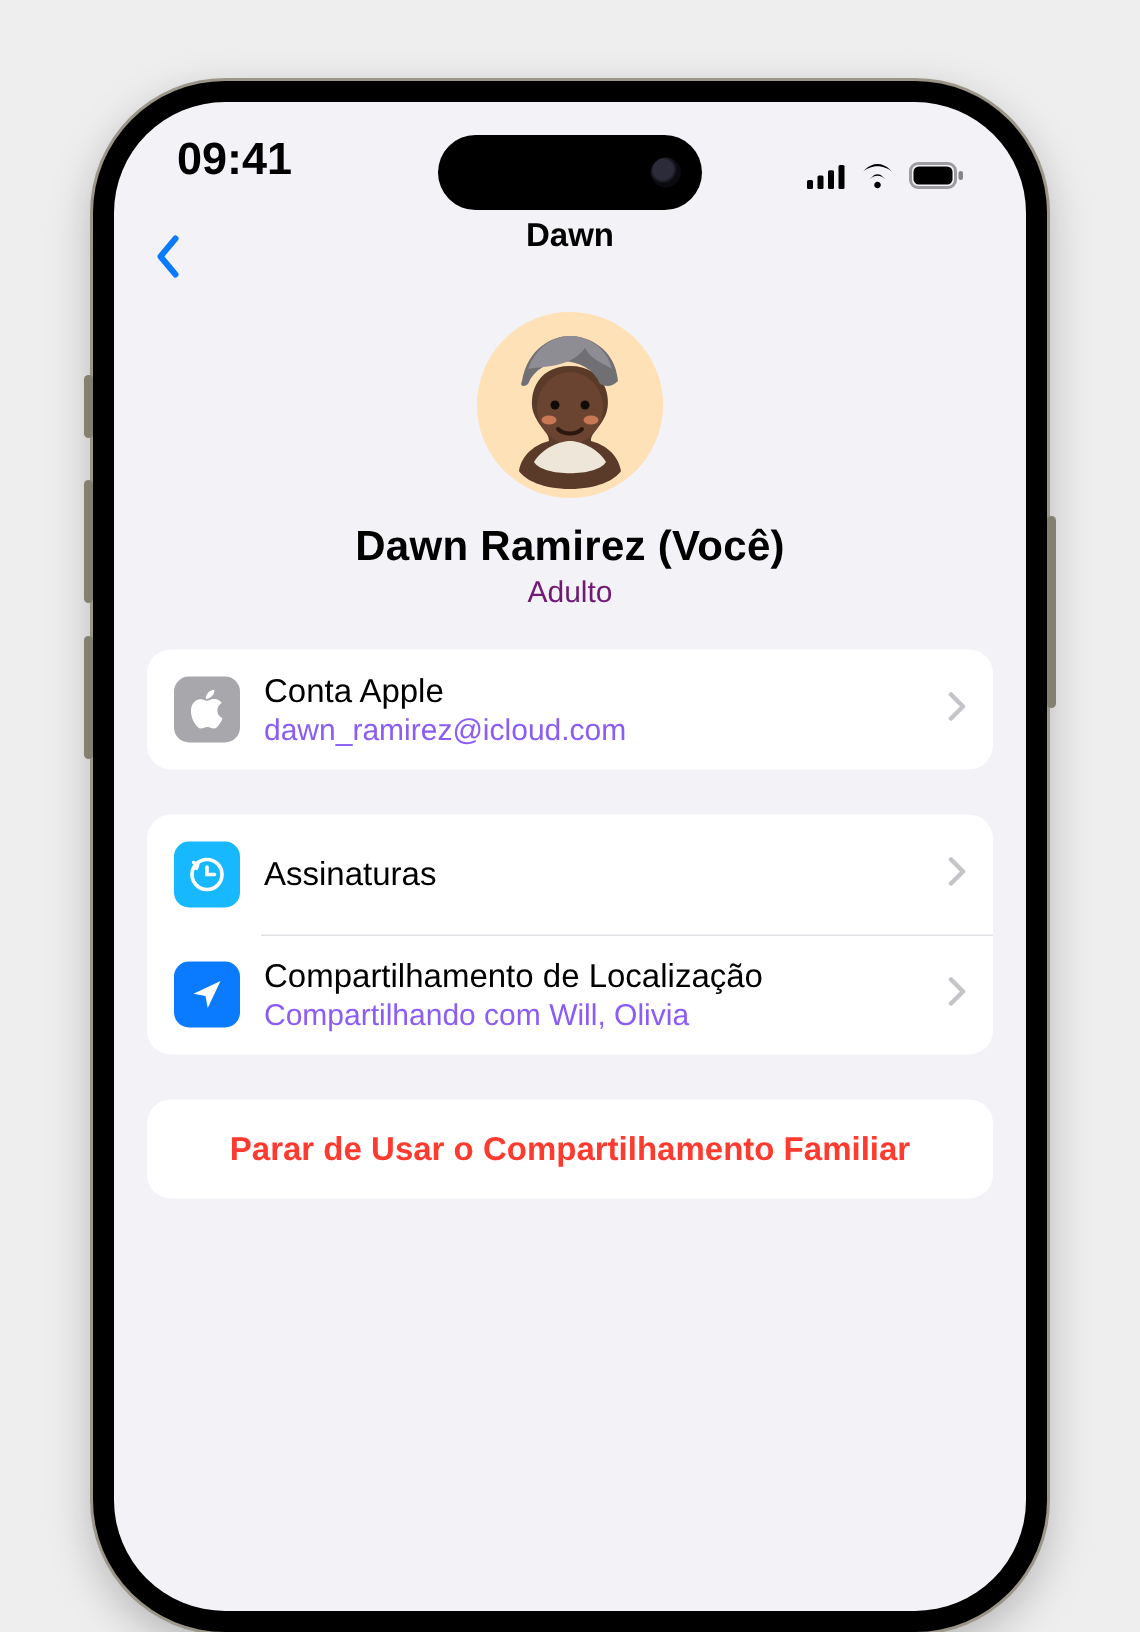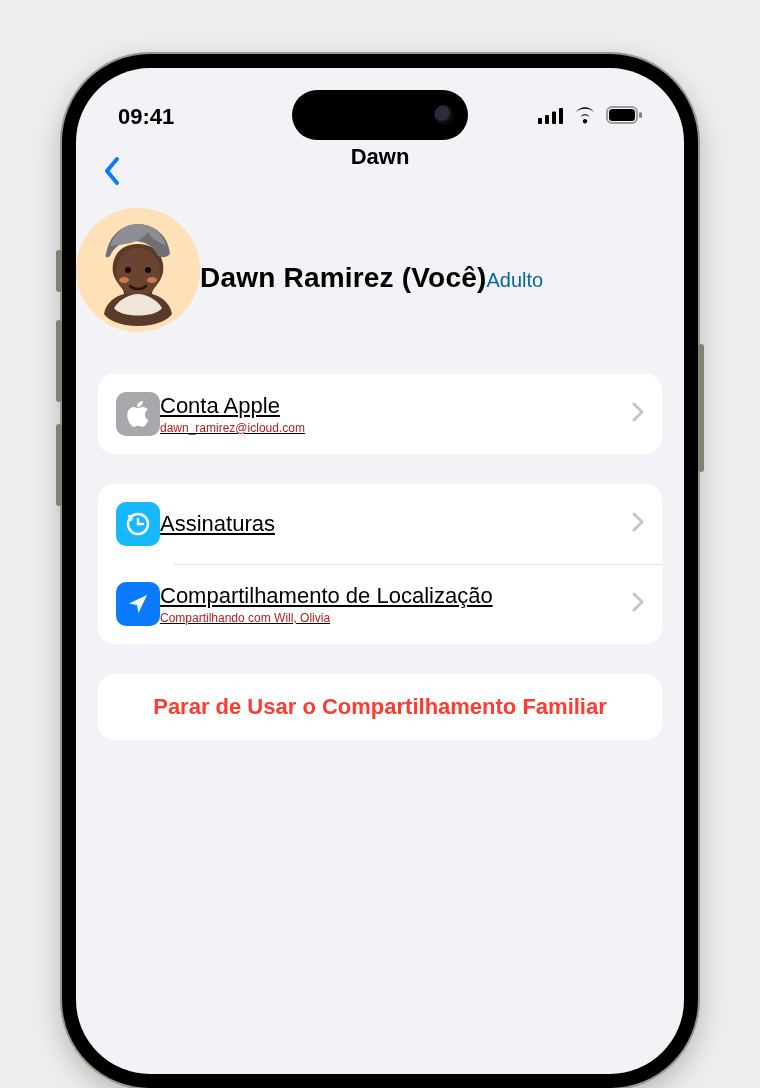--- a/index.html
+++ b/index.html
@@ -60,25 +60,24 @@
       margin-top:-10px;
       border-radius:50%;
       background: radial-gradient(circle at 40% 40%, #2b2b3a 0 40%, #0a0a0f 55%);
     }
 
     
     .status {
       position: relative;
       height: 76px;
       display: flex;
-      align-items: center;
       justify-content: space-between;
       padding: 22px 42px 0;
       font-weight: 600;
-      font-size: 22px;
+      font-size: 30px;
     }
     .status .st-right { display: flex; align-items: center; gap: 9px; }
 
     
     .nav {
       height: 54px;
       display: flex;
       align-items: flex-start;
       justify-content: center;
       position: relative;
@@ -88,61 +87,60 @@
       left: 18px;
       top: 50%;
       transform: translateY(-50%);
       width: 36px; height: 36px;
       display:flex;align-items:center;justify-content:center;
       color:#0a7aff;
     }
     .nav-title { font-size: 22px; font-weight: 600; }
 
     
-    .profile { display:flex; flex-direction:row; align-items:center; padding: 10px 0 26px; }
+    .profile { display:flex; flex-direction:column; align-items:center; padding: 10px 0 26px; }
     .avatar {
       width: 124px; height: 124px; border-radius: 62px; overflow:hidden;
       background: #ffe1b8;
       display:flex;align-items:flex-end;justify-content:center;
       margin-bottom: 16px;
       position:relative;
     }
     .avatar svg{width:100%;height:100%;}
     .profile-name { font-size: 28px; font-weight: 700; letter-spacing: .2px; }
-    .profile-role { font-size: 20px; color:#0369a1; margin-top:4px; }
+    .profile-role { font-size: 20px; color:#701a75; margin-top:4px; }
 
     
     .group {
       margin: 0 22px 30px;
       background: #fff;
       border-radius: 16px;
       overflow: hidden;
     }
     .row {
       display: flex;
       align-items: center;
       padding: 14px 18px;
-      gap: 0;
+      gap: 16px;
       min-height: 80px;
       position: relative;
-      text-decoration: underline;
     }
     .row + .row::before{
       content:"";
       position:absolute; left:76px; right:0; top:0; height:1px;
       background:#e2e2e6;
     }
     .row .icon {
       width: 44px; height:44px; border-radius:10px; flex: 0 0 44px;
       display:flex;align-items:center;justify-content:center;
       color:#fff;
     }
     .row .txt { flex: 1 1 auto; min-width:0; }
     .row .t1 { font-size: 22px; color:#000; }
-    .row .t2 { font-size: 12px; color:#b91c1c; margin-top:2px; overflow:hidden;text-overflow:ellipsis;white-space:nowrap;}
+    .row .t2 { font-size: 20px; color:#8b5cf6; margin-top:2px; overflow:hidden;text-overflow:ellipsis;white-space:nowrap;}
     .chev { flex:0 0 auto; color:#c5c5c9; }
 
     .danger-group { margin: 0 22px; background:#fff; border-radius:16px; }
     .danger-row {
       padding: 20px 18px; text-align:center;
       font-size: 22px;
       color:#ff3b30;
       font-weight:bold;
     }
 

